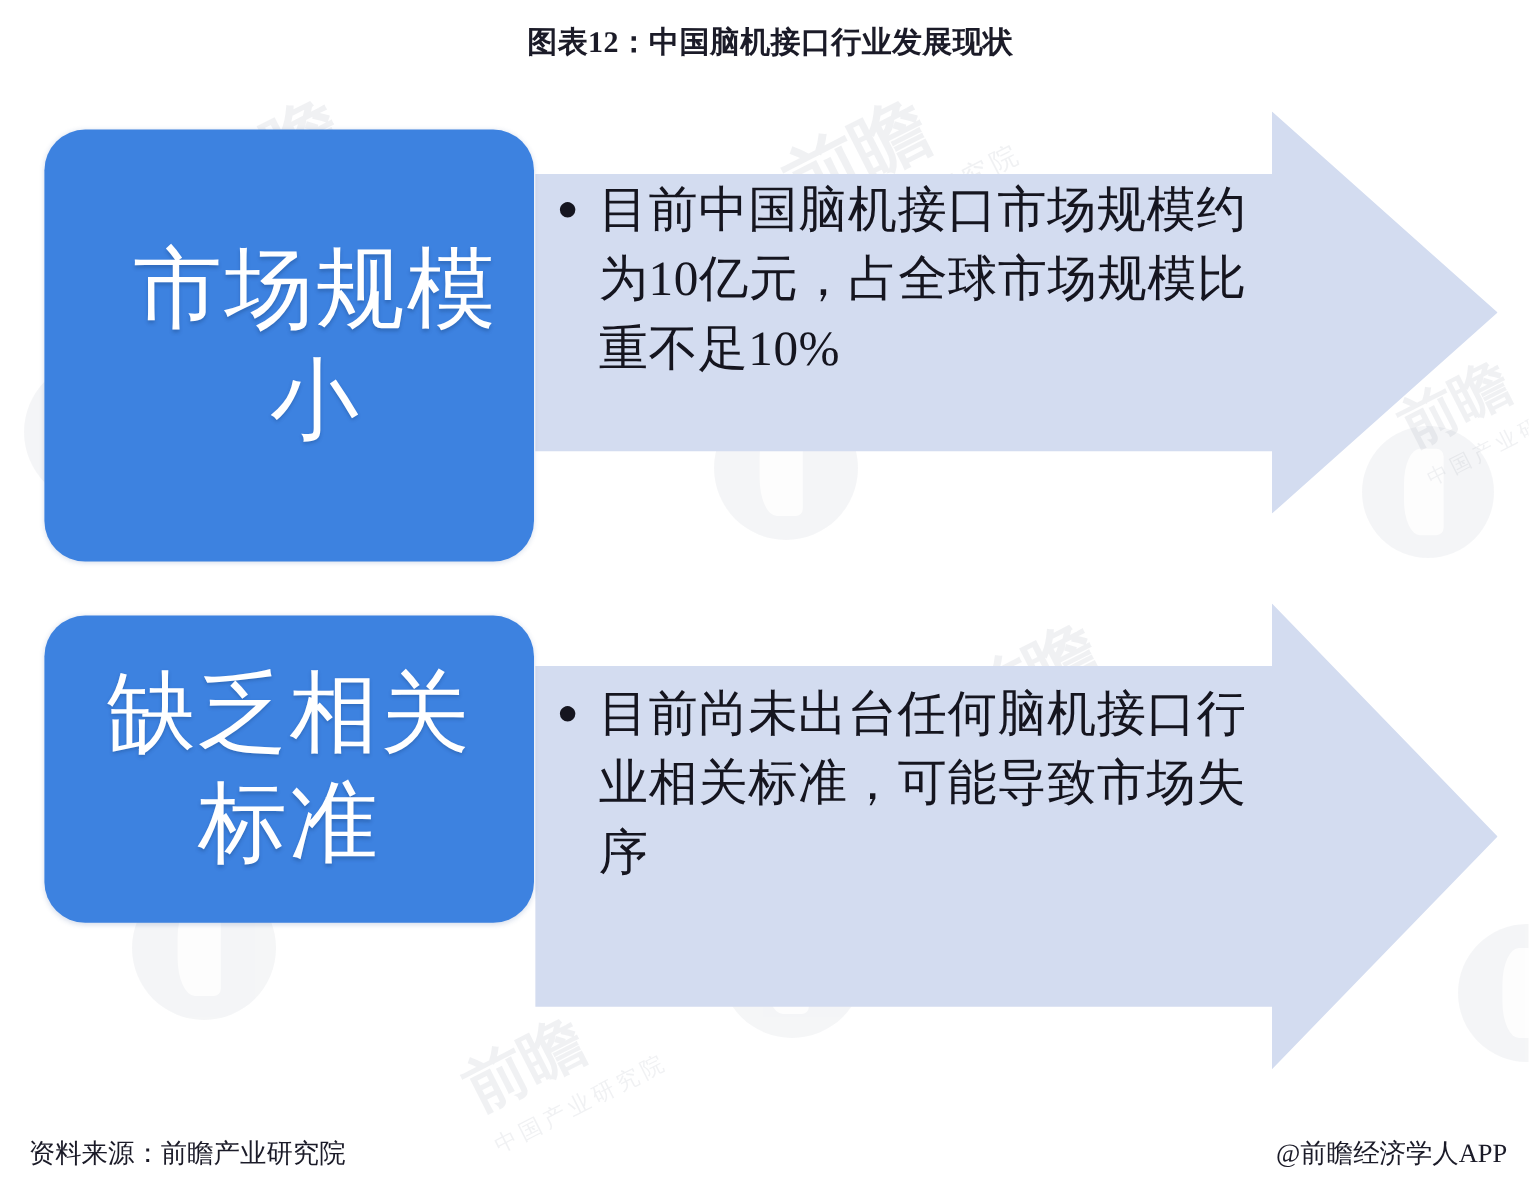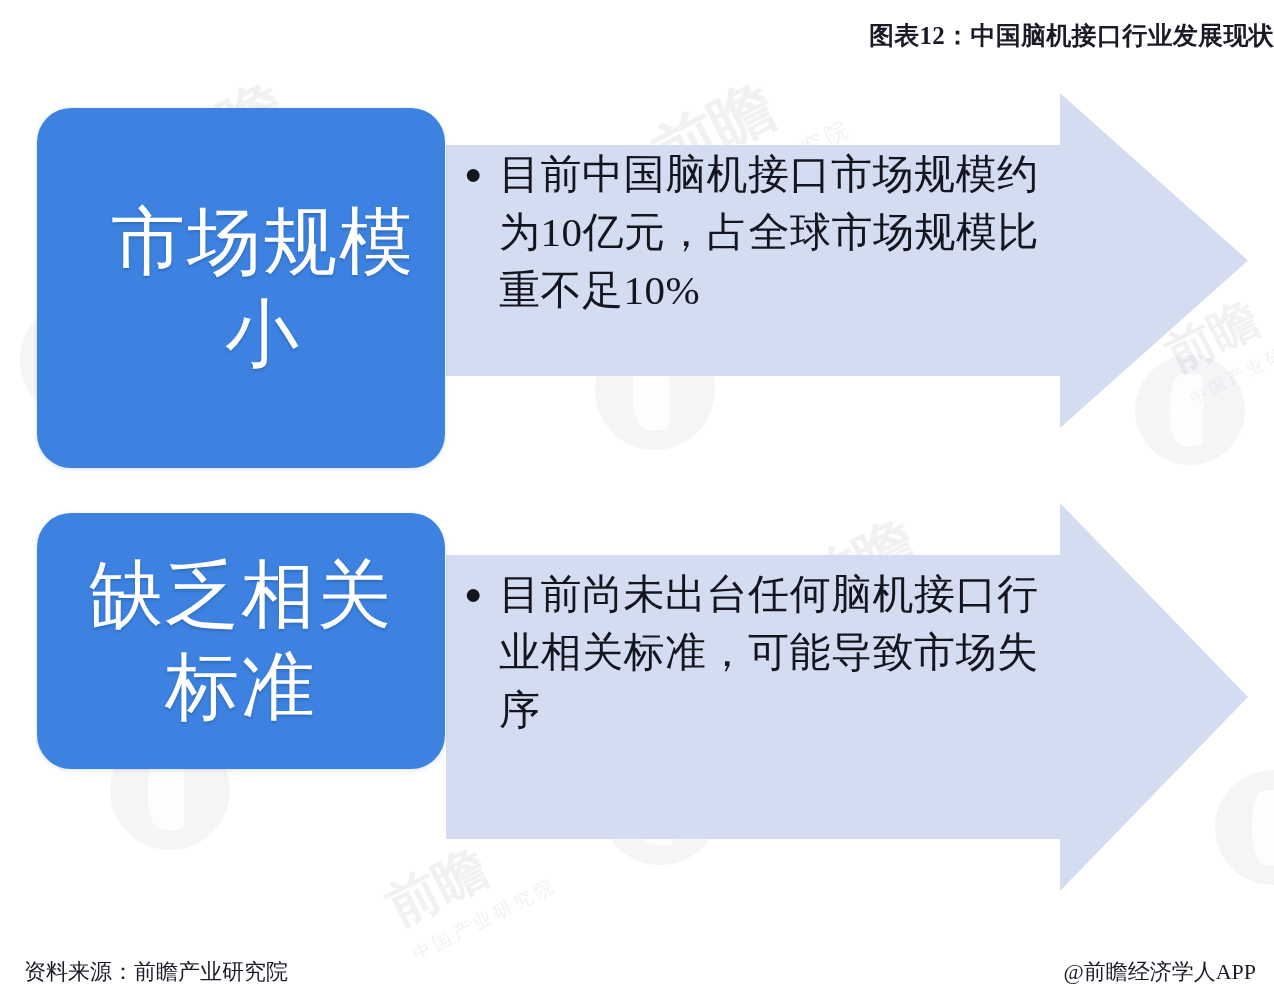--- a/index.html
+++ b/index.html
@@ -15,21 +15,21 @@
     font-family: "Liberation Sans", sans-serif;
     overflow: hidden;
   }
 
   
   .chart-title {
     position: absolute;
     top: 20px;
     left: 0;
     width: 1274px;
-    text-align: right;
+    text-align: center;
     font-family: "Liberation Serif", serif;
     font-weight: bold;
     font-size: 25px;
     line-height: 32px;
     color: #1b1b28;
     letter-spacing: 0.3px;
     padding-left: 10px;
     box-sizing: border-box;
   }
 
@@ -142,21 +142,21 @@
     letter-spacing: 2px;
     text-shadow: 0 2px 3px rgba(20,55,110,0.30);
     padding: 0 26px;
   }
   #label-box-1 { top: 108px; height: 360px; padding-left: 44px; }
   #label-box-2 { top: 513px; height: 256px; }
 
   
   .footer-left, .footer-right {
     position: absolute;
-    bottom: 9px;
+    bottom: 20px;
     font-family: "Liberation Serif", serif;
     font-size: 22px;
     line-height: 30px;
     color: #1b1b28;
     white-space: nowrap;
   }
   .footer-left { left: 24px; }
   .footer-right { right: 18px; font-family: Liberation Serif, serif; }
 </style>
 </head>

